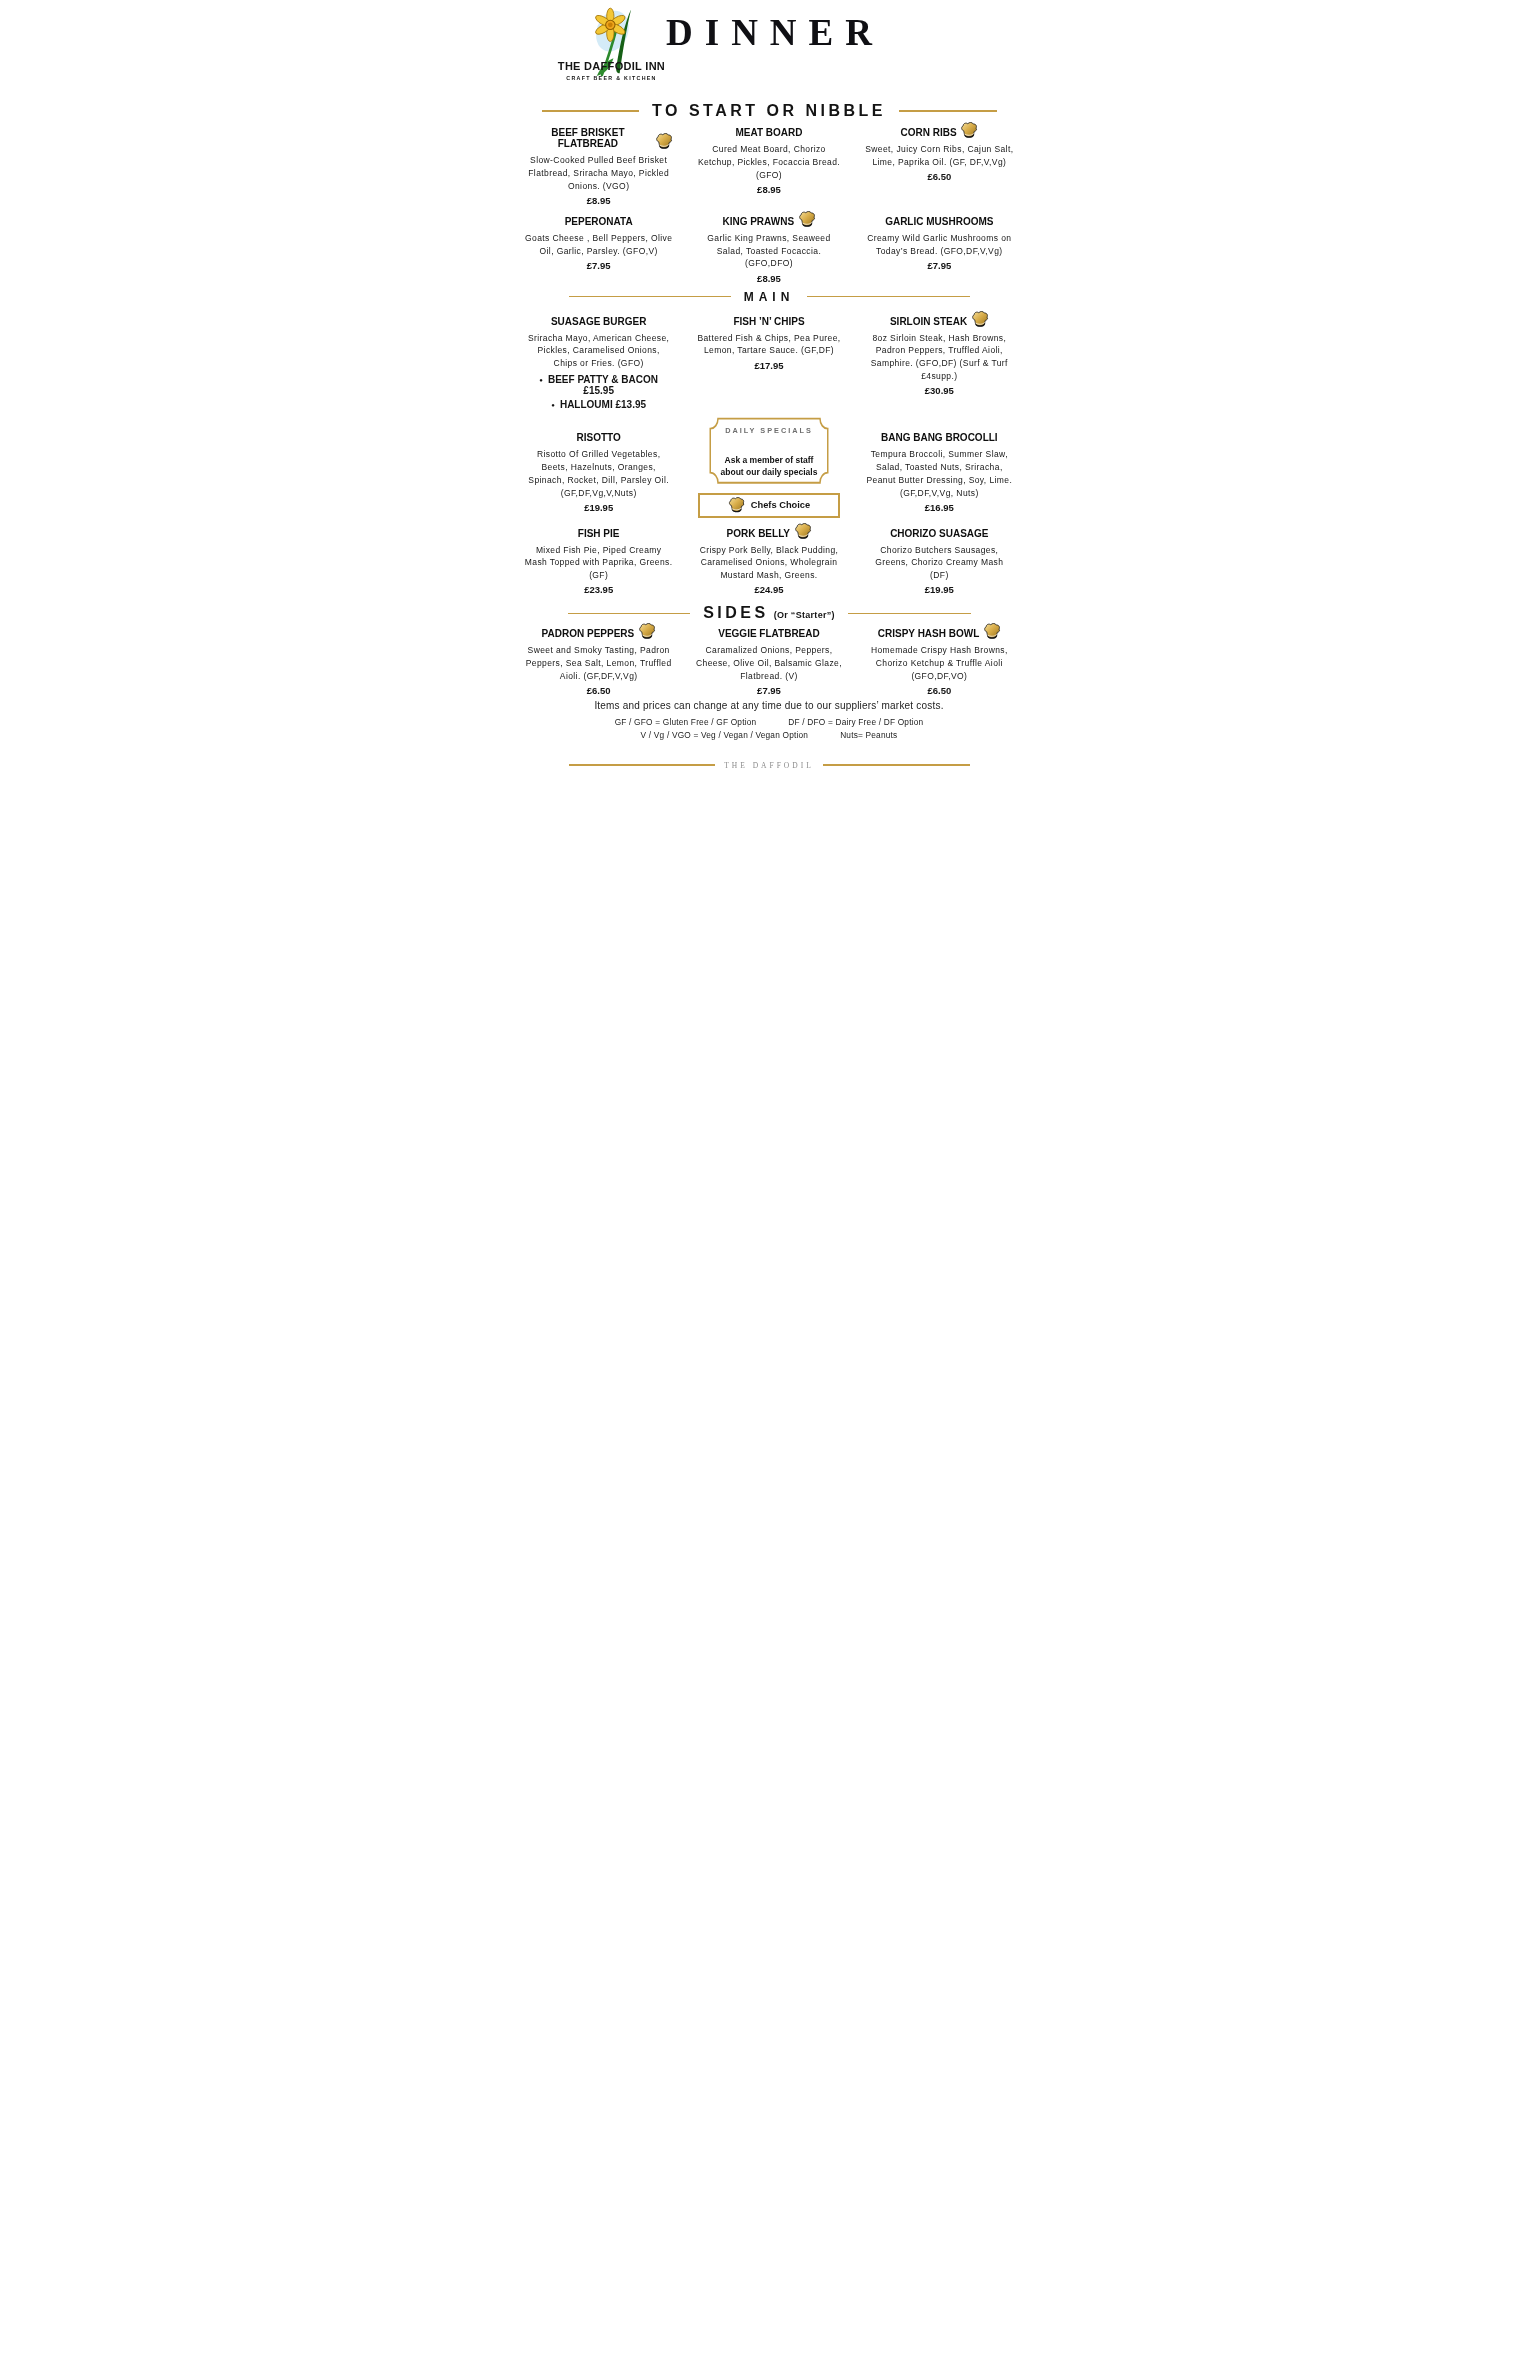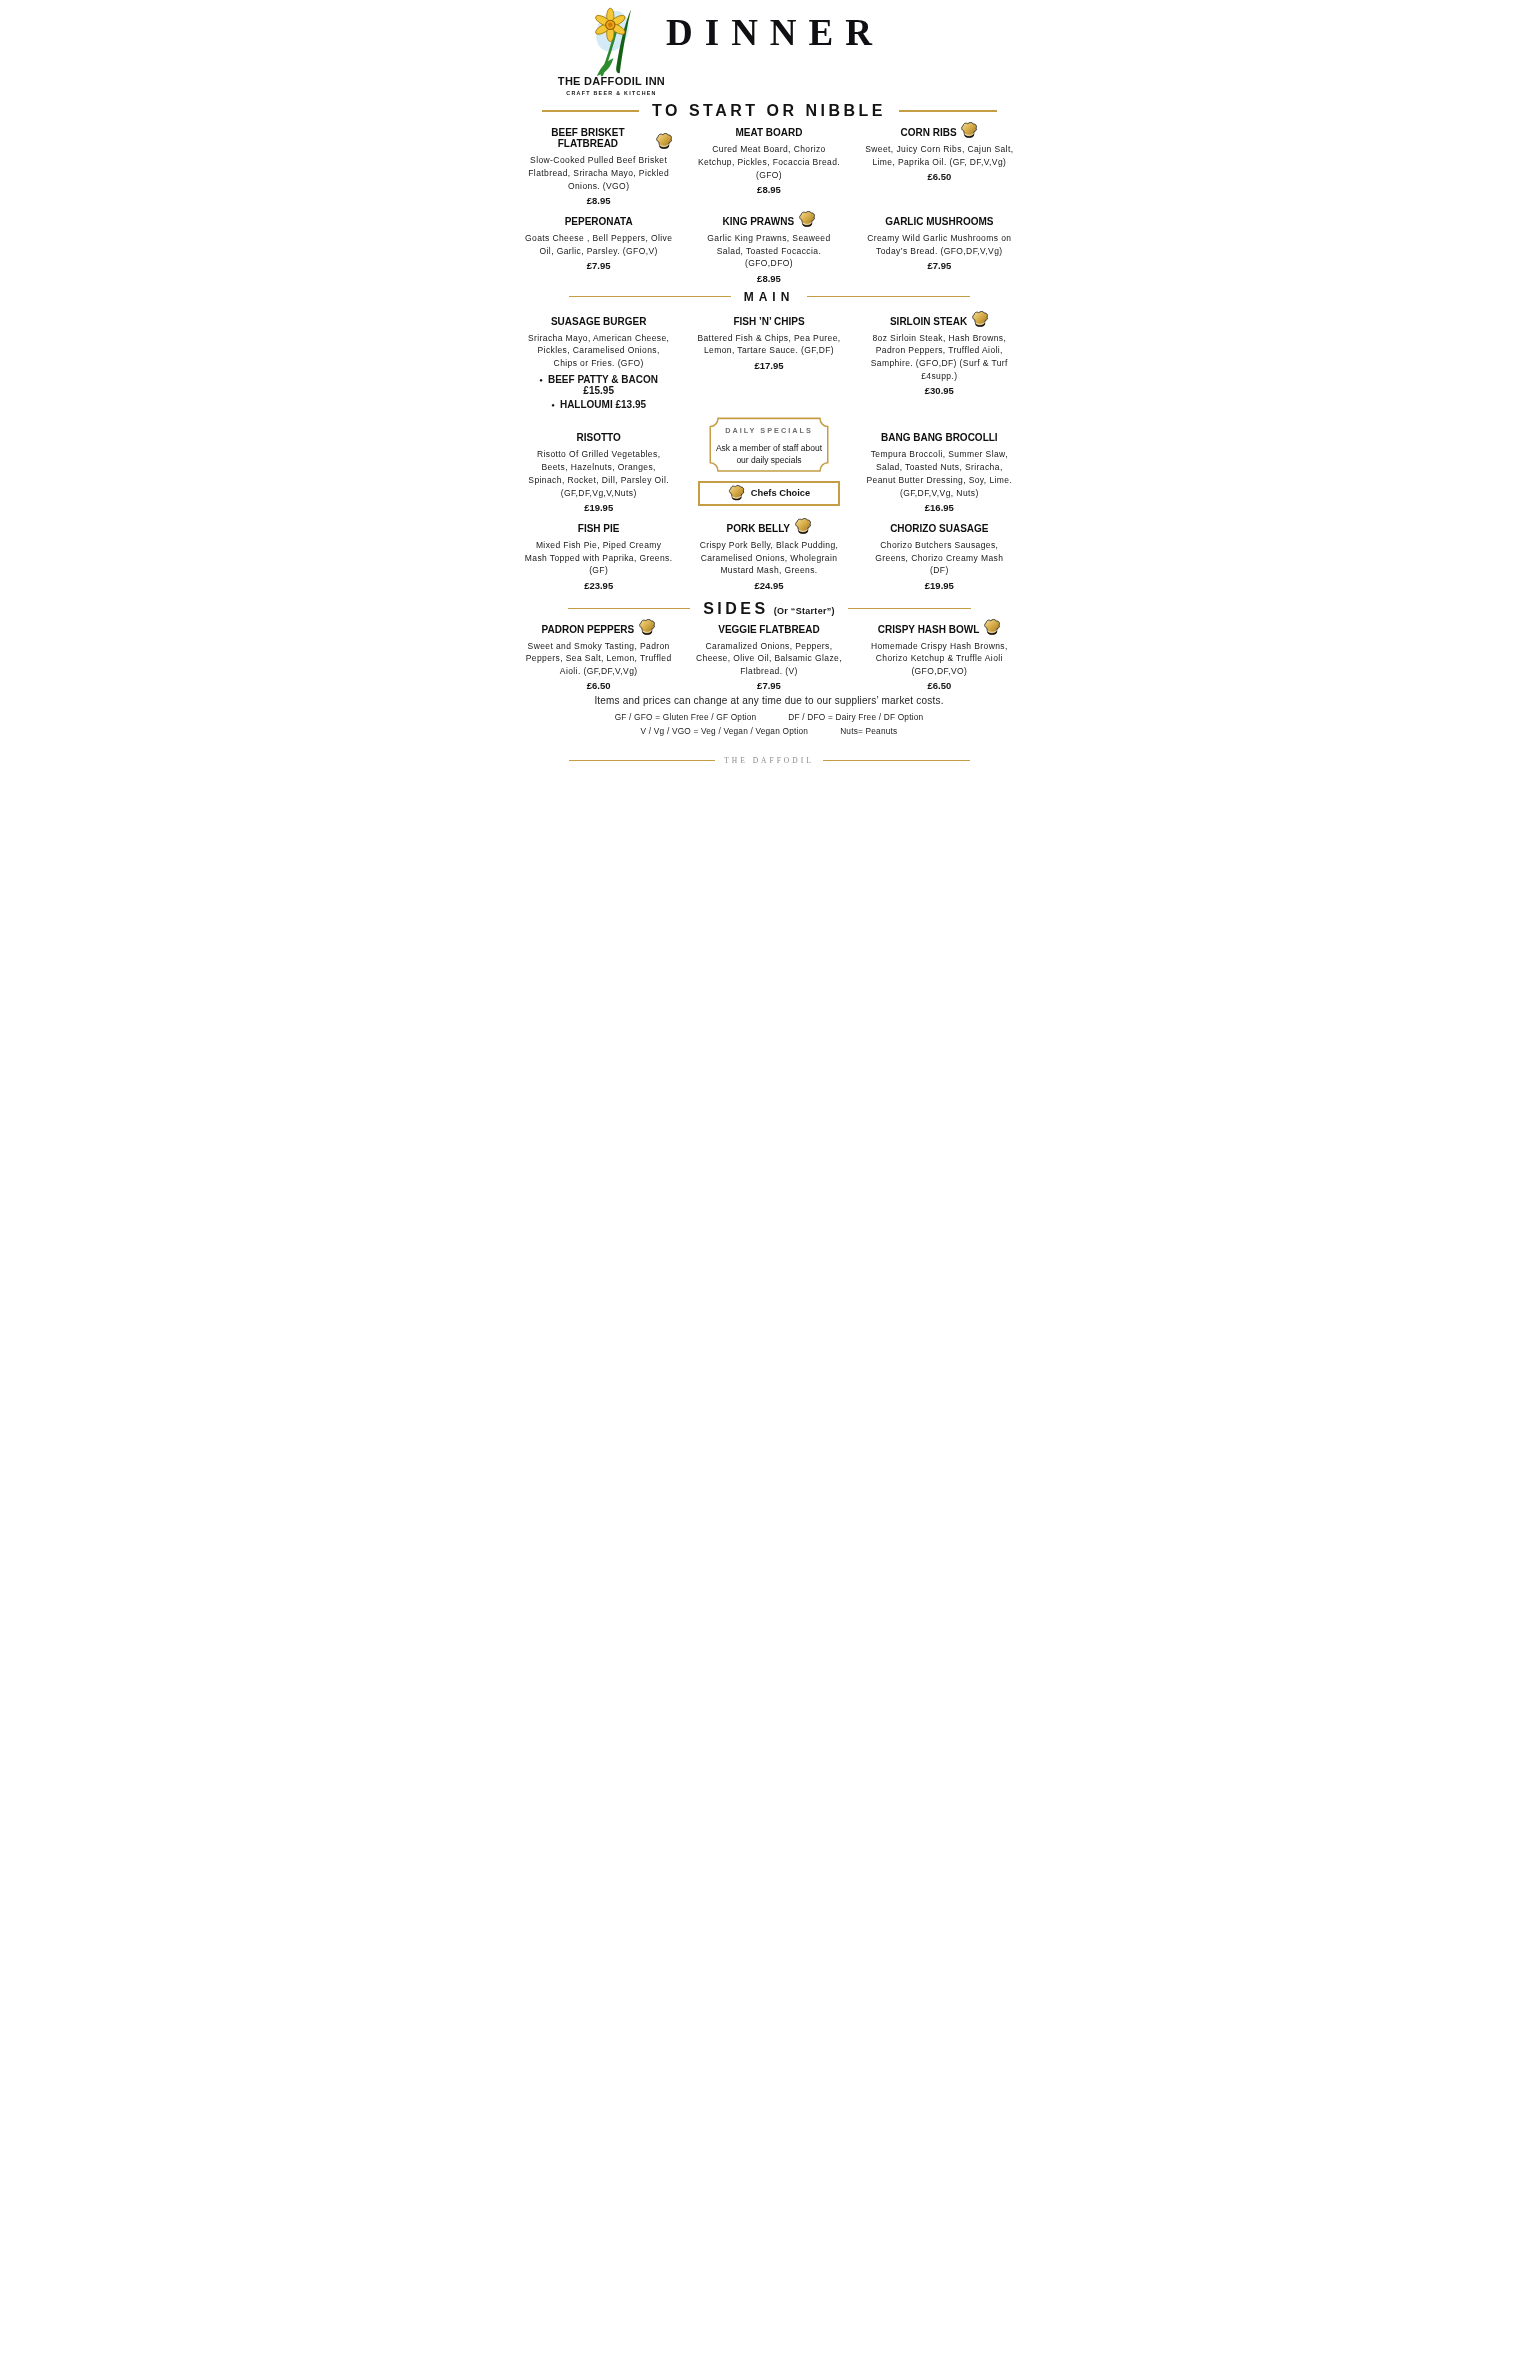--- a/index.html
+++ b/index.html
@@ -8,21 +8,21 @@
     font-family:"Liberation Sans",sans-serif;color:#141414;overflow:hidden;
   }
   
   .header{position:relative;height:102px;}
   .logo{position:absolute;left:73px;top:4px;width:58px;height:73px;}
   .title{
     position:absolute;left:0;right:0;top:11px;text-align:center;
     font-family:"Liberation Serif",serif;font-weight:700;font-size:37px;
     letter-spacing:12px;padding-left:12px;color:#101014;
   }
-  .brand{position:absolute;left:39px;top:75px;width:120px;text-align:center;}
+  .brand{position:absolute;left:39px;top:60px;width:120px;text-align:center;}
   .brand-name{font-size:11px;font-weight:700;letter-spacing:0.3px;}
   .brand-tag{font-size:5.3px;font-weight:700;letter-spacing:1.3px;margin-top:2.5px;}
   
   .sec{display:flex;align-items:center;gap:13px;}
   .sec .line{flex:1;height:1.5px;background:#C59D45;}
   .sec .sec-title{font-size:16px;font-weight:700;letter-spacing:3.5px;white-space:nowrap;}
   .sec-starters{margin:0 29px;}
   .sec-main{margin:6px 56px 0;}
   .sec-main .sec-title{font-size:12px;letter-spacing:5px;}
   .sec-sides{margin:9px 55px 0;}
@@ -44,21 +44,21 @@
   .iprice:empty{display:none;}
   .opts{list-style:none;margin:4px 0 0;padding:0;font-size:10px;font-weight:700;}
   .opts li{margin-top:3.5px;}
   .opts li::before{content:"●";font-size:6px;vertical-align:1px;margin-right:5px;}
   
   .mid-cell{display:flex;flex-direction:column;align-items:center;}
   .specials-box{position:relative;width:120px;min-height:52px;box-sizing:border-box;
     padding:8.5px 5px 6px;text-align:center;}
   .specials-frame{position:absolute;left:0;top:0;width:100%;height:100%;}
   .specials-title{color:#6E6E6E;font-weight:700;font-size:7.3px;letter-spacing:2px;position:relative;}
-  .specials-text{margin-top:8px;font-size:8.5px;font-weight:400;line-height:1.4;position:relative;}
+  .specials-text{margin-top:20px;font-size:8.5px;font-weight:700;line-height:1.4;position:relative;}
   .choice-box{margin-top:8.5px;width:142px;box-sizing:border-box;border:2px solid #C59D45;
     display:flex;align-items:center;justify-content:center;gap:6px;padding:2px 4px;background:#fff;}
   .choice-box .hat{width:17px;height:16.5px;margin:0;}
   .choice-label{font-size:9.3px;font-weight:700;}
   
   .extras{margin-top:8px;text-align:center;font-size:10.5px;font-weight:700;letter-spacing:0.1px;line-height:1.9;padding:0 20px;}
   .disclaimer{margin-top:4px;text-align:center;font-size:10px;letter-spacing:0.2px;color:#222;}
   .legend{margin-top:5px;text-align:center;font-size:8.3px;color:#222;letter-spacing:0.2px;line-height:1.6;}
   .legend .lrow{display:flex;justify-content:center;gap:32px;}
   .footer-sec{display:flex;align-items:center;gap:9px;margin:18px 56px 0;}

